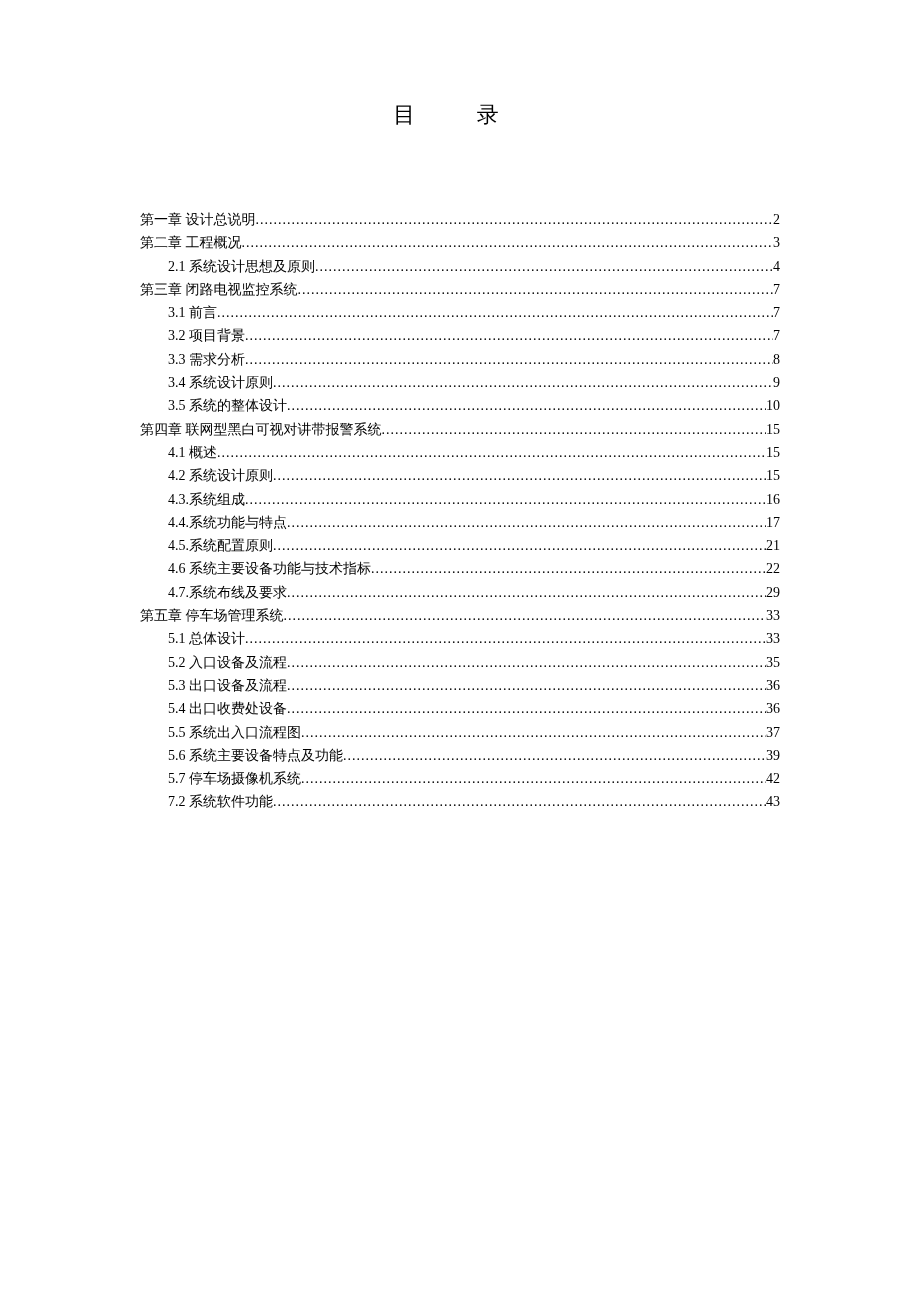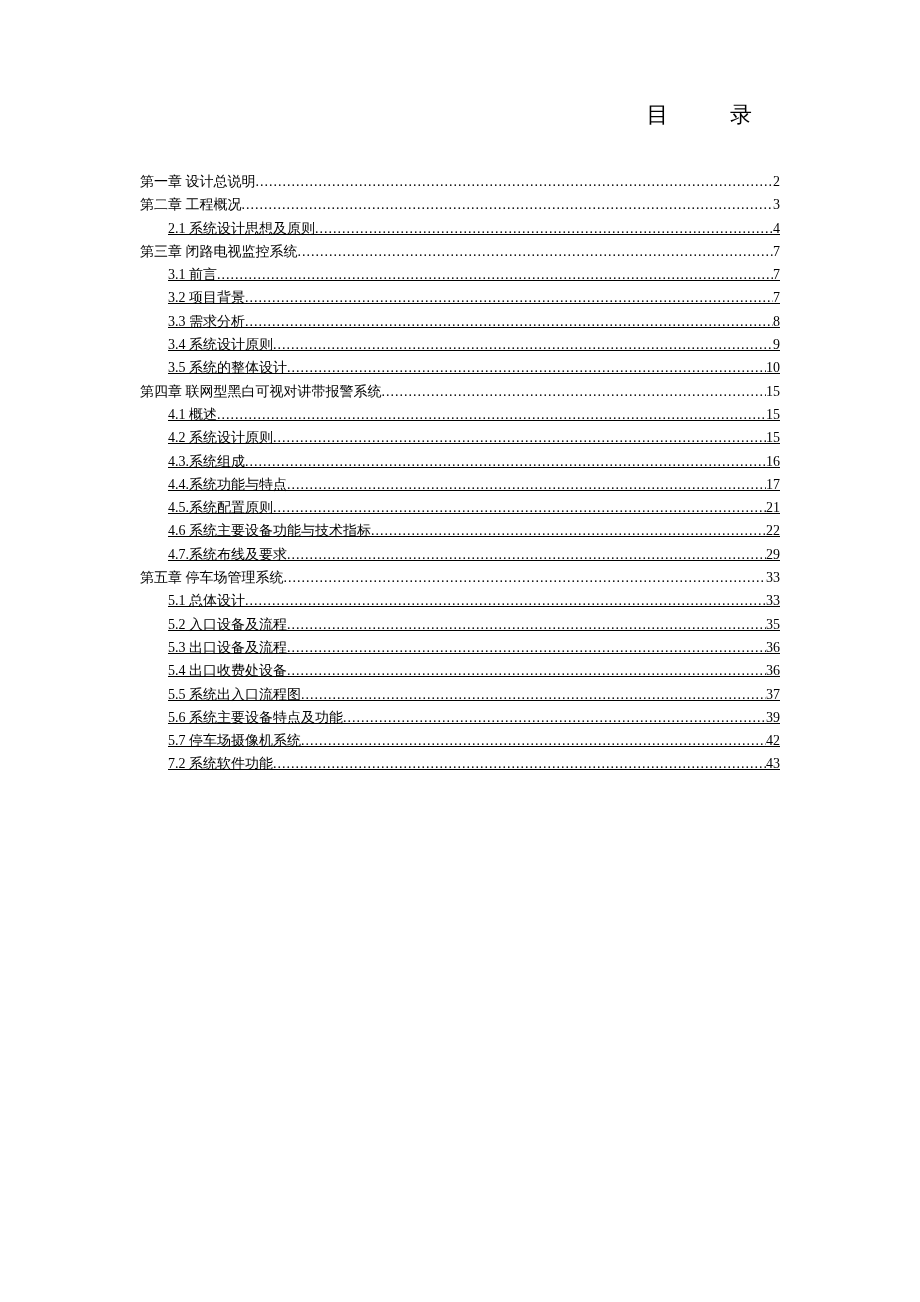--- a/index.html
+++ b/index.html
@@ -9,43 +9,42 @@
     }
     body {
       width: 920px;
       height: 1302px;
       background: #ffffff;
       font-family: "SimSun", "宋体", serif;
       color: #000000;
       padding: 100px 140px 0 140px;
     }
     .title {
-      text-align: right;
+      text-align: center;
       font-size: 22px;
       font-weight: normal;
       letter-spacing: 28px;
-      margin-bottom: 40px;
+      margin-bottom: 78px;
       font-family: "SimSun", "宋体", serif;
     }
     .toc {
       font-size: 14px;
       line-height: 23.3px;
     }
     .toc-row {
       display: flex;
       align-items: baseline;
       white-space: nowrap;
       overflow: hidden;
     }
     .toc-row.level-0 {
       padding-left: 0;
     }
     .toc-row.level-1 {
       padding-left: 28px;
-      text-decoration: underline;
     }
     .toc-label {
       flex: 0 0 auto;
       font-family: "SimSun", "宋体", serif;
     }
     .toc-dots {
       flex: 1 1 auto;
       overflow: hidden;
       letter-spacing: 1px;
       font-family: "SimSun", "宋体", serif;

